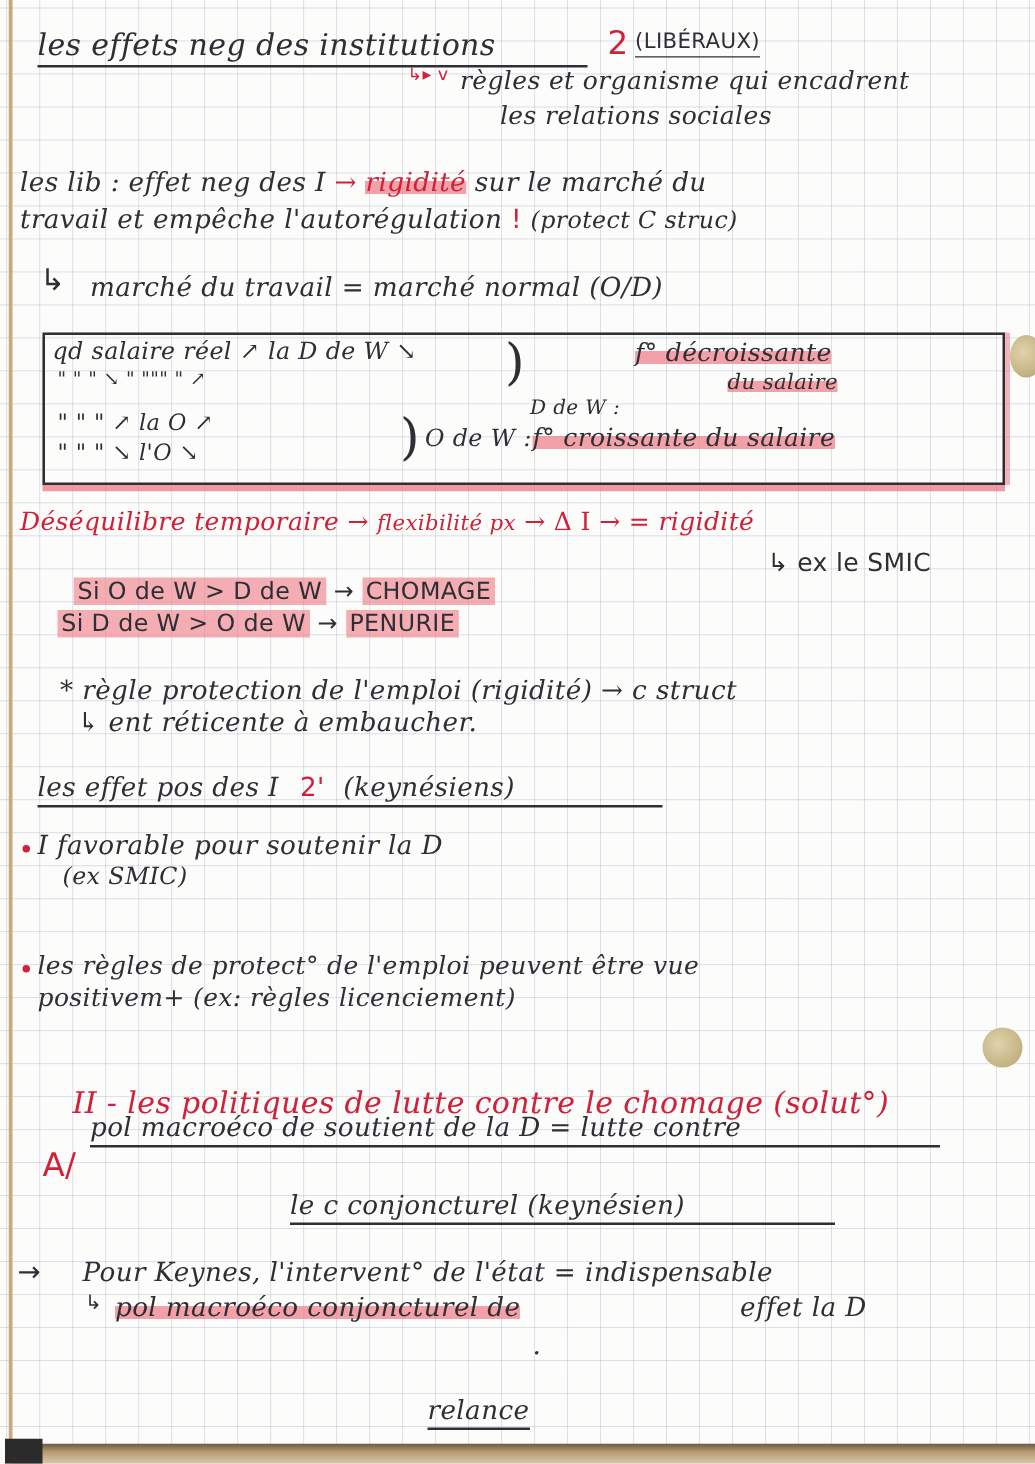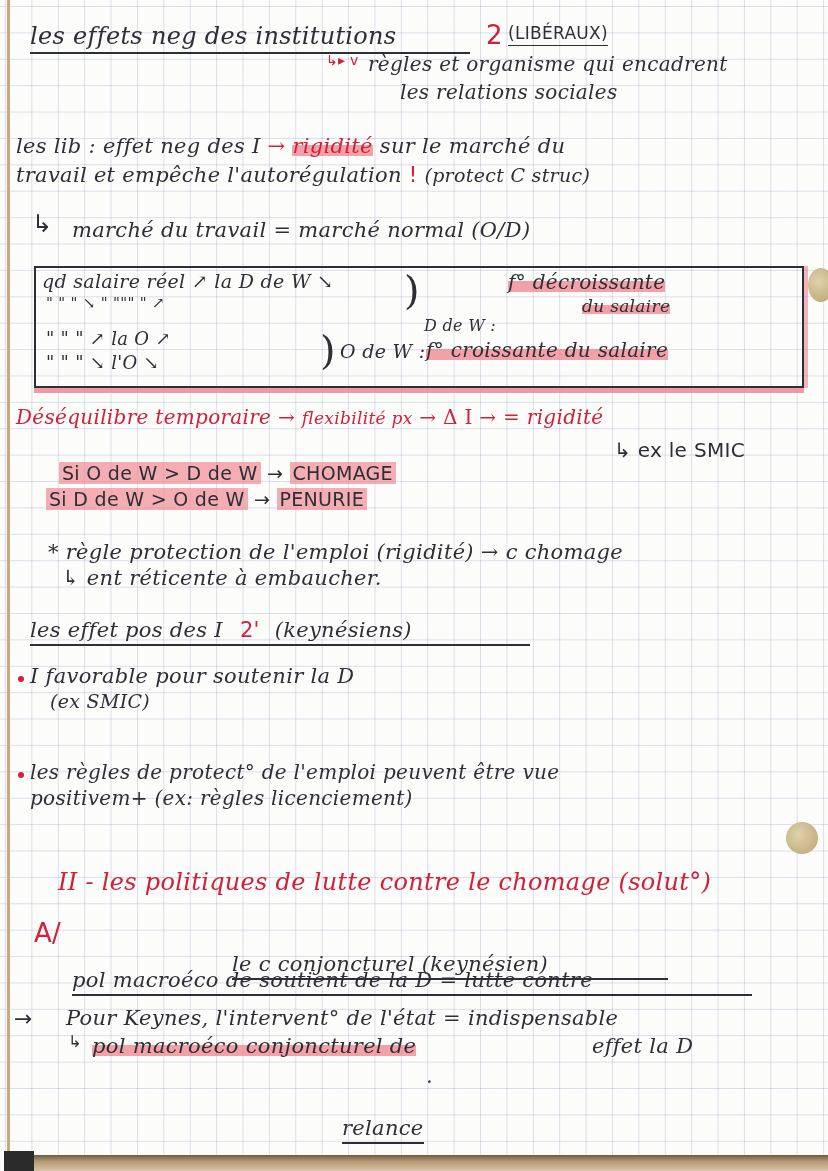--- a/index.html
+++ b/index.html
@@ -124,41 +124,41 @@
   <span class="hl-full">Si O de W &gt; D de W</span>
   <span>→</span>
   <span class="hl-full">CHOMAGE</span>
 </div>
 <div class="t sans" style="left:46px; top:488px; font-size:19px;">
   <span class="hl-full">Si D de W &gt; O de W</span>
   <span>→</span>
   <span class="hl-full">PENURIE</span>
 </div>
 
-<div class="t" style="left:48px; top:540px;">* règle protection de l'emploi (rigidité) → c chomage</div>
+<div class="t" style="left:48px; top:540px;">* règle protection de l'emploi (rigidité) → c struct</div>
 <div class="t" style="left:62px; top:566px;">↳ ent réticente à embaucher.</div>
 
 <div class="t ul" style="left:30px; top:618px; width:500px; font-size:21px;">
   <span>les effet pos des I</span>
   <span class="red sans" style="margin-left:10px;">2'</span>
   <span style="margin-left:8px;">(keynésiens)</span>
 </div>
 
 <div class="bullet" style="left:18px; top:676px;"></div>
 <div class="t" style="left:30px; top:664px;">I favorable pour soutenir la D</div>
 <div class="t" style="left:50px; top:690px; font-size:19px;">(ex SMIC)</div>
 
 <div class="bullet" style="left:18px; top:772px;"></div>
 <div class="t" style="left:30px; top:760px; font-size:20px;">les règles de protect° de l'emploi peuvent être vue</div>
 <div class="t" style="left:30px; top:786px; font-size:20px;">positivem+ (ex: règles licenciement)</div>
 
 <div class="t red" style="left:58px; top:868px; font-size:24px;">II - les politiques de lutte contre le chomage (solut°)</div>
 
 <div class="t red sans" style="left:34px; top:918px; font-size:26px; font-style:normal;">A/</div>
-<div class="t ul" style="left:72px; top:968px; width:680px;">pol macroéco de soutient de la D = lutte contre</div>
+<div class="t ul" style="left:72px; top:890px; width:680px;">pol macroéco de soutient de la D = lutte contre</div>
 <div class="t ul" style="left:232px; top:952px; width:436px;">le c conjoncturel (keynésien)</div>
 
 <div class="t sans" style="left:14px; top:1006px; font-size:22px; font-style:normal;">→</div>
 <div class="t" style="left:66px; top:1006px; font-size:21px;">Pour Keynes, l'intervent° de l'état = indispensable</div>
 <div class="t" style="left:592px; top:1034px;">effet la D</div>
 <div class="t sans" style="left:68px; top:1032px; font-size:16px; font-style:normal;">↳</div>
 <div class="t hl" style="left:92px; top:1034px;">pol macroéco conjoncturel de</div>
 <div class="t ul" style="left:342px; top:1116px;">
   <span>relance</span>
 </div>

